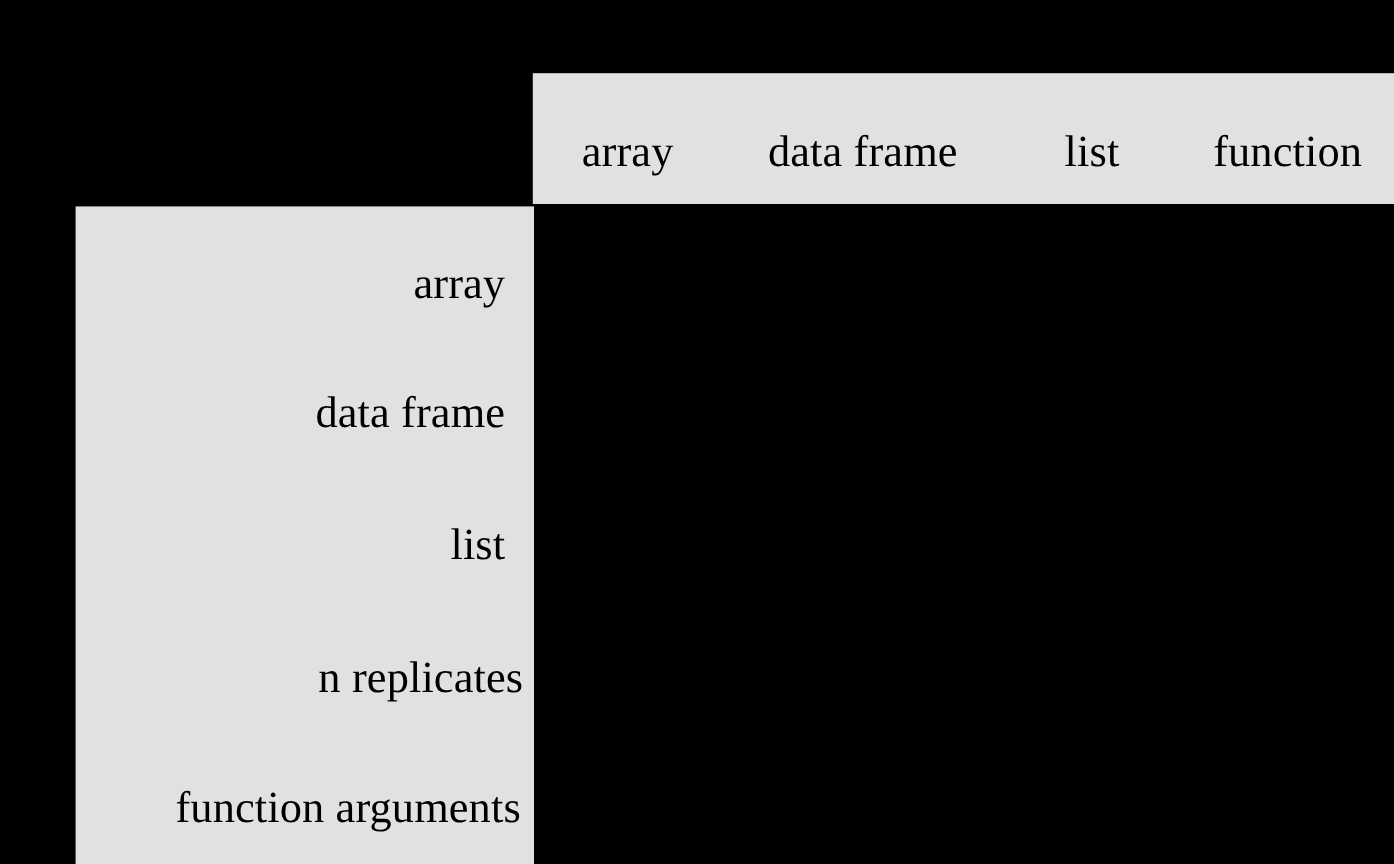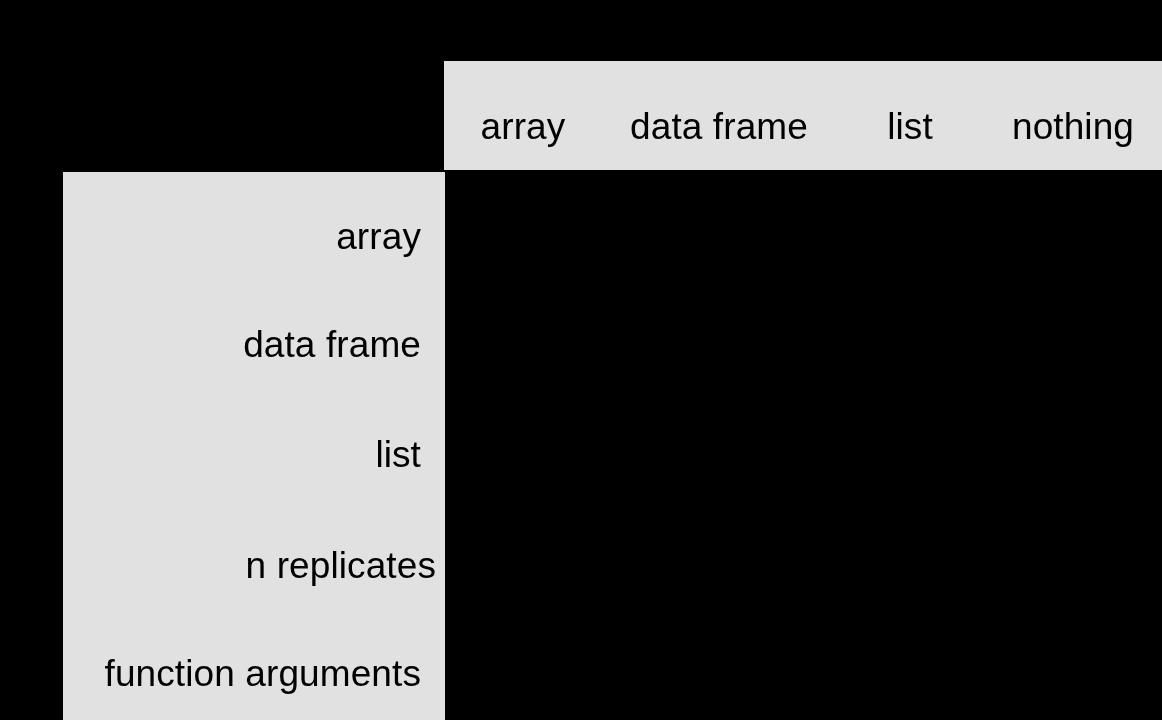--- a/index.html
+++ b/index.html
@@ -7,21 +7,21 @@
     margin: 0;
     padding: 0;
     background: #000000;
   }
   #canvas {
     position: relative;
     width: 1162px;
     height: 720px;
     background: #000000;
     overflow: hidden;
-    font-family: Liberation Sans, sans-serif;
+    font-family: Liberation Serif, serif;
     -webkit-font-smoothing: antialiased;
   }
 
   
   .panel {
     position: absolute;
     background: #e1e1e1;
   }
   #column-header-panel {
     left: 445px;
@@ -89,24 +89,24 @@
   <div class="panel" id="column-header-panel"></div>
 
   <div class="panel" id="row-header-panel"></div>
 
   <div id="matrix-body"></div>
 
   <div id="column-labels">
       <div class="col-label" style="left: 523px;">array</div>
       <div class="col-label" style="left: 719px;">data frame</div>
       <div class="col-label" style="left: 910px;">list</div>
-      <div class="col-label" style="left: 1073px;">nothing</div>
+      <div class="col-label" style="left: 1073px;">function</div>
     </div>
 
   <div id="row-labels">
       <div class="row-label" style="left: 63px; width: 358px; top: 209px; right: auto;">array</div>
       <div class="row-label" style="left: 63px; width: 358px; top: 317px; right: auto;">data frame</div>
       <div class="row-label" style="left: 63px; width: 358px; top: 427px; right: auto;">list</div>
       <div class="row-label" style="left: 78px; width: 358px; top: 538px; right: auto;">n replicates</div>
-      <div class="row-label" style="left: 63px; width: 358px; top: 646px; right: auto;">function arguments</div>
+      <div class="row-label" style="left: 76px; width: 358px; top: 646px; right: auto;">function arguments</div>
     </div>
 
 </div>
 
 </body></html>

